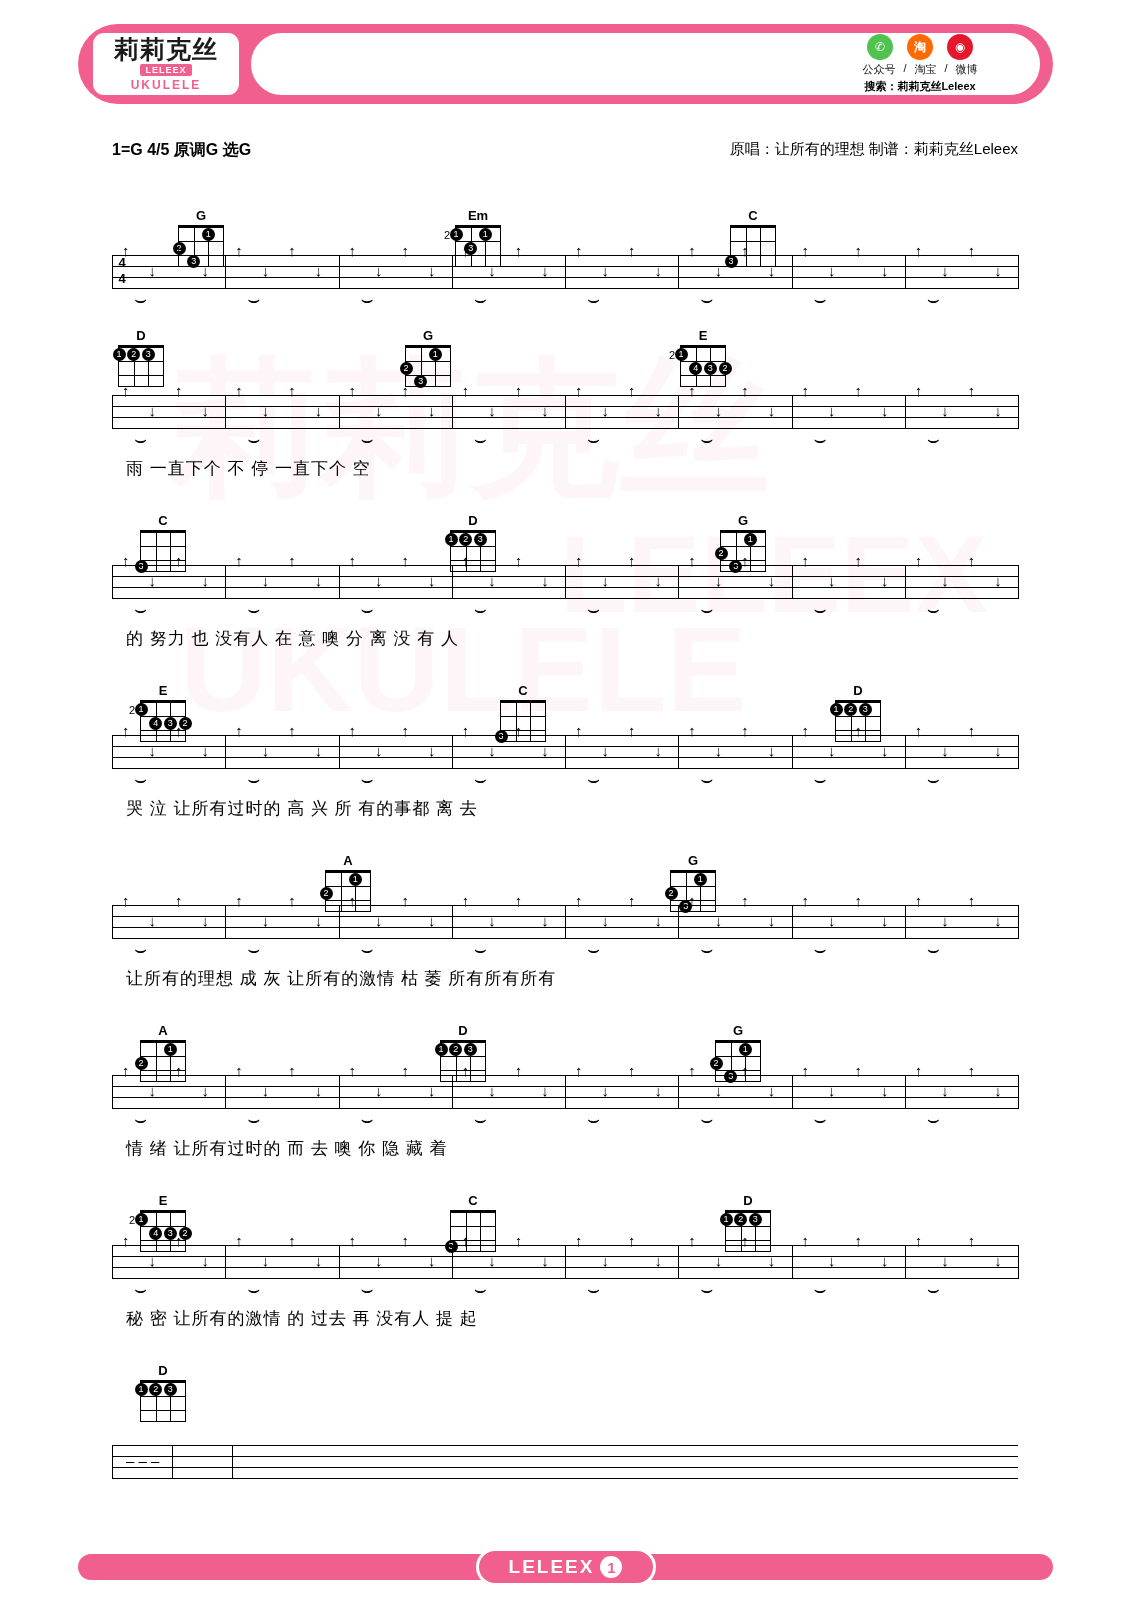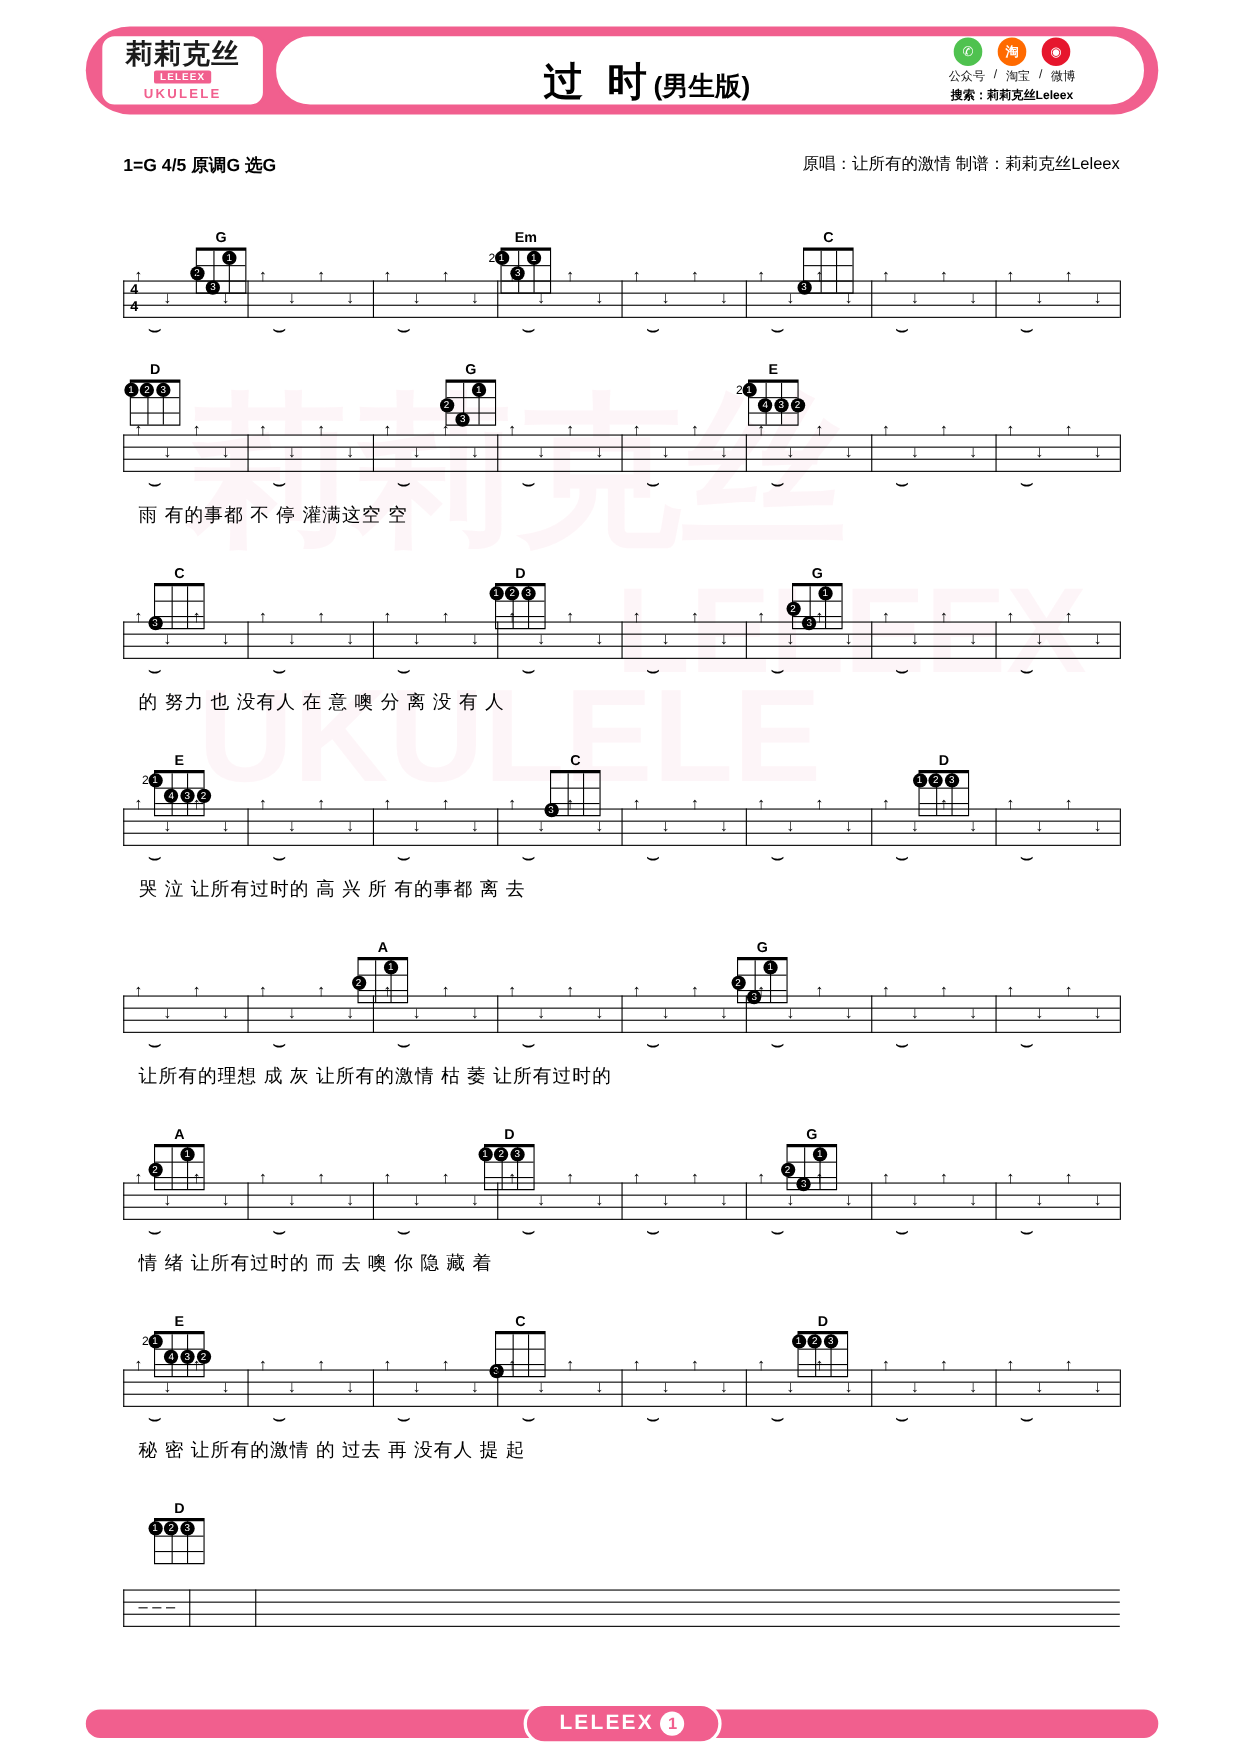--- a/index.html
+++ b/index.html
@@ -122,43 +122,40 @@
 <div class="header">
   <div class="hdr-bar"></div>
   <div class="hdr-inner"></div>
 
   <div class="logo-box">
     <div class="logo-cn">莉莉克丝</div>
     <div class="logo-sub">LELEEX</div>
     <div class="logo-uk">UKULELE</div>
   </div>
 
-  <div class="title">
-    <span>过  时</span><span class="sub">(男生版)</span>
-  </div>
 
   <div class="social">
     <div class="social-icons">
       <div class="sicon wechat">✆</div>
       <div class="sicon taobao">淘</div>
       <div class="sicon weibo">◉</div>
     </div>
     <div class="social-labels">
       <span>公众号</span>
       <span>/</span>
       <span>淘宝</span>
       <span>/</span>
       <span>微博</span>
     </div>
     <div class="social-search">搜索：莉莉克丝Leleex</div>
   </div>
 </div>
 
 <div class="meta-left">1=G 4/5   原调G 选G</div>
-<div class="meta-right">原唱：让所有的激情  制谱：莉莉克丝Leleex</div>
+<div class="meta-right">原唱：让所有的理想  制谱：莉莉克丝Leleex</div>
 
 <div id="systems-root">
     <div class="chordbox" style="left: 178px; top: 225px;">
       <div class="chord-name">G</div>
       <div class="grid">
         <div class="v" style="left: 14.6667px;"></div>
         <div class="v" style="left: 29.3333px;"></div>
         <div class="h" style="top: 13.3333px;"></div>
         <div class="h" style="top: 26.6667px;"></div>
         <div class="dot" style="left: 22.8333px; top: 0.166667px;">1</div>
@@ -338,21 +335,21 @@
         <div class="strum" style="left: 742.417px; top: -12px;">↑</div>
         <div class="strum" style="left: 768.875px; top: 8px;">↓</div>
         <div class="strum" style="left: 701.5px; top: 34px; font-size: 20px;">⌣</div>
         <div class="strum" style="left: 802.75px; top: -12px;">↑</div>
         <div class="strum" style="left: 829.208px; top: 8px;">↓</div>
         <div class="strum" style="left: 855.667px; top: -12px;">↑</div>
         <div class="strum" style="left: 882.125px; top: 8px;">↓</div>
         <div class="strum" style="left: 814.75px; top: 34px; font-size: 20px;">⌣</div>
       </div>
     </div>
-    <div class="lyrics" style="left: 126px; top: 457px;">雨            有的事都 不  停    灌满这空 空</div>
+    <div class="lyrics" style="left: 126px; top: 457px;">雨            一直下个 不  停    一直下个 空</div>
     <div class="chordbox" style="left: 140px; top: 530px;">
       <div class="chord-name">C</div>
       <div class="grid">
         <div class="v" style="left: 14.6667px;"></div>
         <div class="v" style="left: 29.3333px;"></div>
         <div class="h" style="top: 13.3333px;"></div>
         <div class="h" style="top: 26.6667px;"></div>
         <div class="dot" style="left: -6.5px; top: 26.8333px;">3</div>
       </div>
     </div>
@@ -605,21 +602,21 @@
         <div class="strum" style="left: 742.417px; top: -12px;">↑</div>
         <div class="strum" style="left: 768.875px; top: 8px;">↓</div>
         <div class="strum" style="left: 701.5px; top: 34px; font-size: 20px;">⌣</div>
         <div class="strum" style="left: 802.75px; top: -12px;">↑</div>
         <div class="strum" style="left: 829.208px; top: 8px;">↓</div>
         <div class="strum" style="left: 855.667px; top: -12px;">↑</div>
         <div class="strum" style="left: 882.125px; top: 8px;">↓</div>
         <div class="strum" style="left: 814.75px; top: 34px; font-size: 20px;">⌣</div>
       </div>
     </div>
-    <div class="lyrics" style="left: 126px; top: 967px;">让所有的理想 成   灰    让所有的激情 枯   萎     让所有过时的</div>
+    <div class="lyrics" style="left: 126px; top: 967px;">让所有的理想 成   灰    让所有的激情 枯   萎     所有所有所有</div>
     <div class="chordbox" style="left: 140px; top: 1040px;">
       <div class="chord-name">A</div>
       <div class="grid">
         <div class="v" style="left: 14.6667px;"></div>
         <div class="v" style="left: 29.3333px;"></div>
         <div class="h" style="top: 13.3333px;"></div>
         <div class="h" style="top: 26.6667px;"></div>
         <div class="dot" style="left: 22.8333px; top: 0.166667px;">1</div>
         <div class="dot" style="left: -6.5px; top: 13.5px;">2</div>
       </div>

